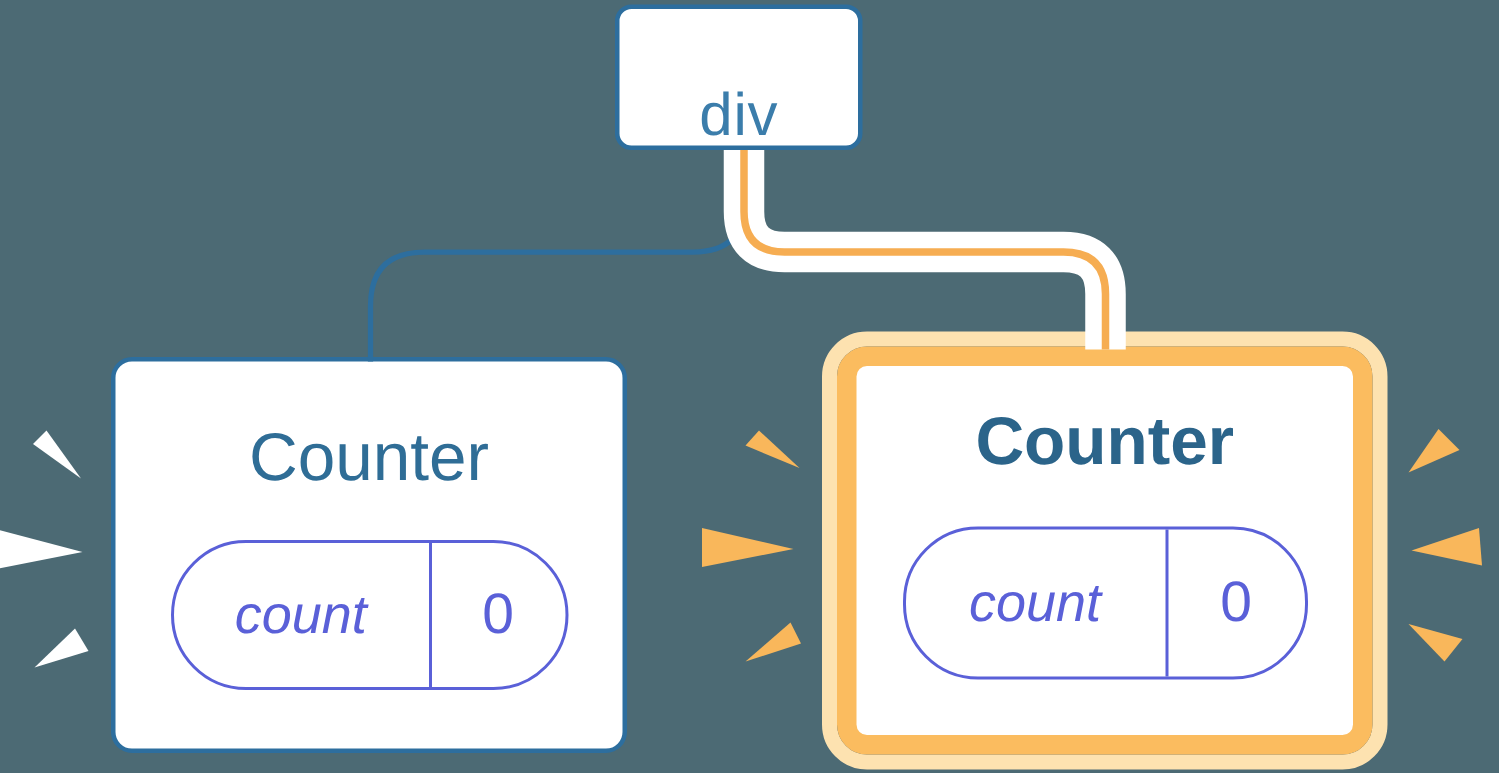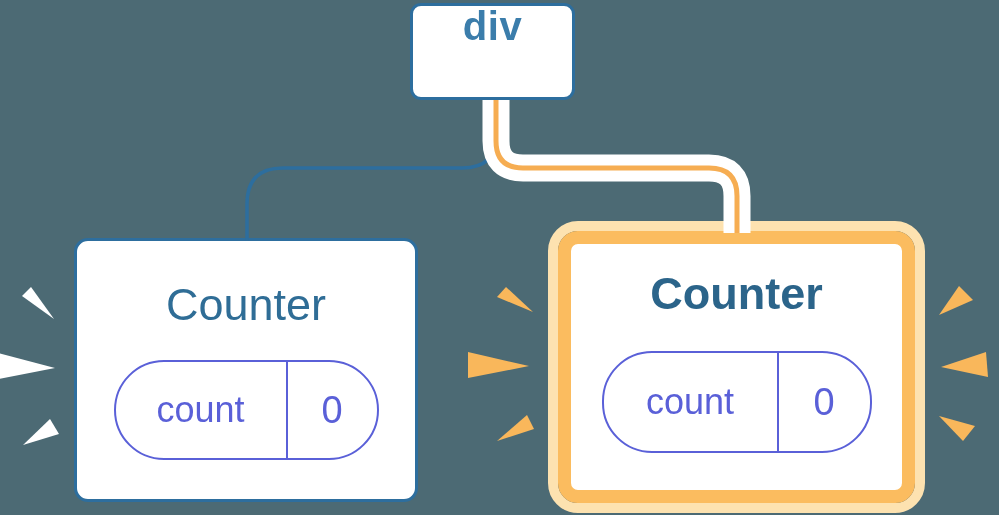--- a/index.html
+++ b/index.html
@@ -18,23 +18,22 @@
     position:absolute;left:0;top:0;width:999px;height:515px;
     z-index:2;pointer-events:none;
   }
   
   .root-node{
     position:absolute;left:410px;top:3px;width:165px;height:97px;
     box-sizing:border-box;
     background:#FFFFFF;
     border:3.5px solid #2D6E9E;
     border-radius:11px;
-    display:flex;align-items:flex-start;justify-content:center;
+    display:flex;align-items:flex-end;justify-content:center;
     z-index:3;
-    font-weight:bold;
   }
   .root-node .root-label{
     color:#3B7DAB;font-size:40px;line-height:1;letter-spacing:.5px;
   }
   
   .card-left{
     position:absolute;left:74px;top:238px;width:344px;height:264px;
     box-sizing:border-box;
     background:#FFFFFF;
     border:3.5px solid #2D6E9E;
@@ -77,20 +76,21 @@
   }
   .card-right-inner .state-pill{width:270px;height:102px;}
   .pill-cell{
     display:flex;align-items:center;justify-content:center;
     color:#5A60D8;
   }
   .pill-label{
     flex:none;width:170px;
     border-right:2.5px solid #5A60D8;
     font-size:36px;
+    font-style:italic;
   }
   .card-right-inner .pill-label{width:173px;}
   .pill-value{flex:1;font-size:38px;}
 </style>
 </head>
 <body>
 
 <div class="canvas">
 
   <svg class="svg-layer" viewBox="0 0 999 515" xmlns="http://www.w3.org/2000/svg">

